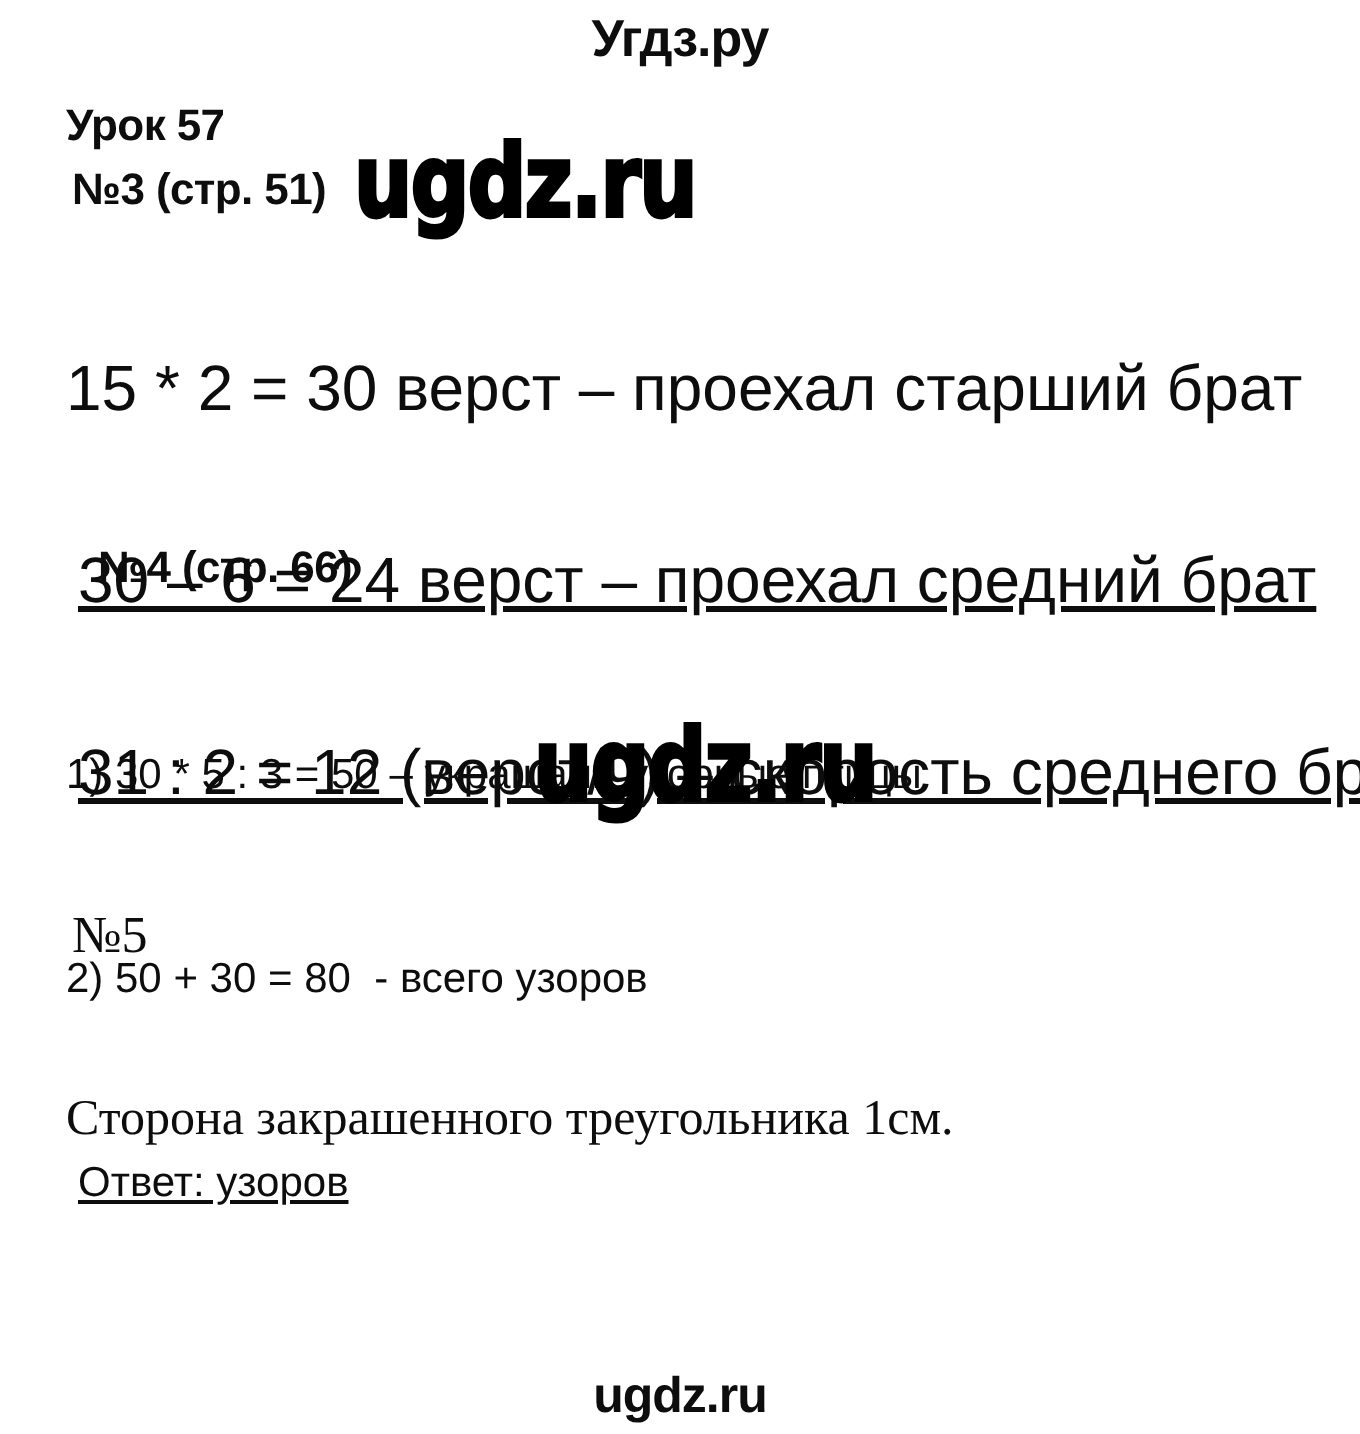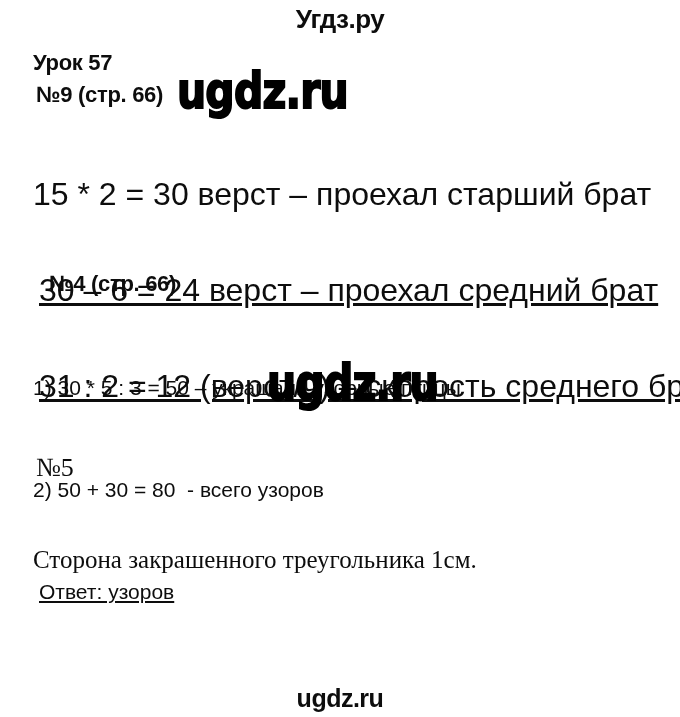--- a/index.html
+++ b/index.html
@@ -35,21 +35,21 @@
     font-size:25px;font-weight:bold;letter-spacing:-0.5px;
   }
 </style>
 </head>
 <body>
 
 <div class="abs site-title">Угдз.ру</div>
 
 <div class="abs h-bold" style="top:50px;left:33px;">Урок 57</div>
 
-<div class="abs h-bold" style="top:82px;left:36px;">№9 (стр. 66)</div>
+<div class="abs h-bold" style="top:82px;left:36px;">№3 (стр. 51)</div>
 
 <div class="abs watermark" style="top:66px;left:177px;">ugdz.ru</div>
 
 <div class="abs lines sans-lines" style="top:114px;left:33px;">
   <div class="line">15 * 2 = 30 верст – проехал старший брат</div>
   <div class="line indent">30 – 6 = 24 верст – проехал средний брат</div>
   <div class="line indent">31 : 2 = 12 (верст/ч) – скорость среднего брата</div>
 </div>
 
 <div class="abs h-bold" style="top:271px;left:49px;">№4 (стр. 66)</div>

